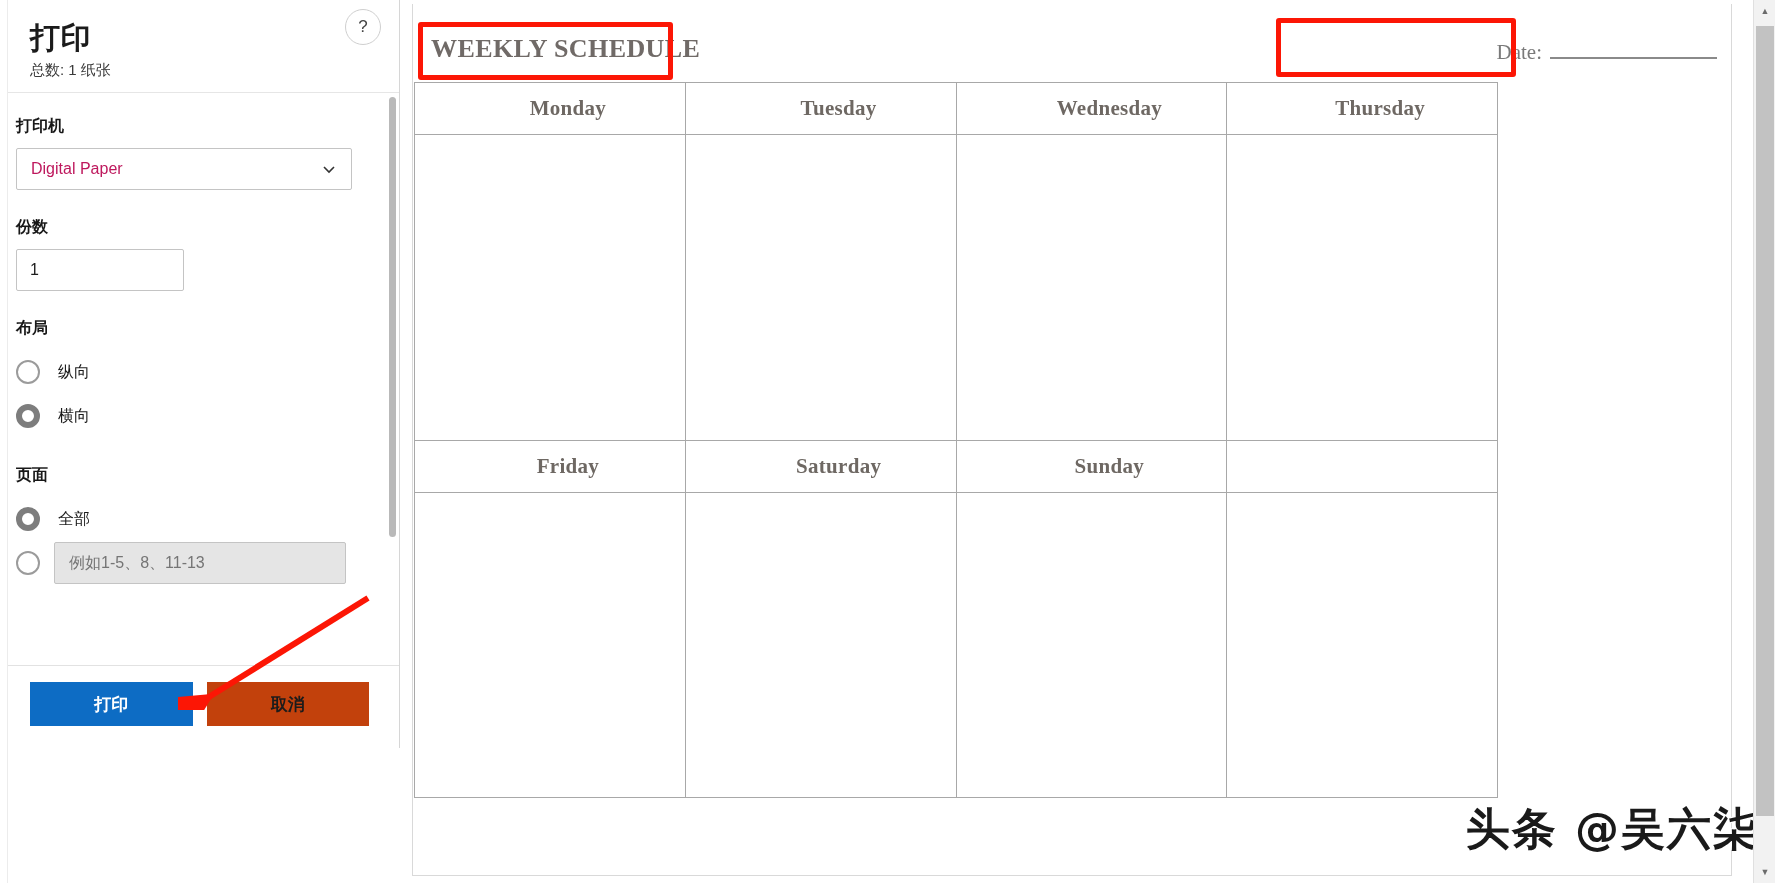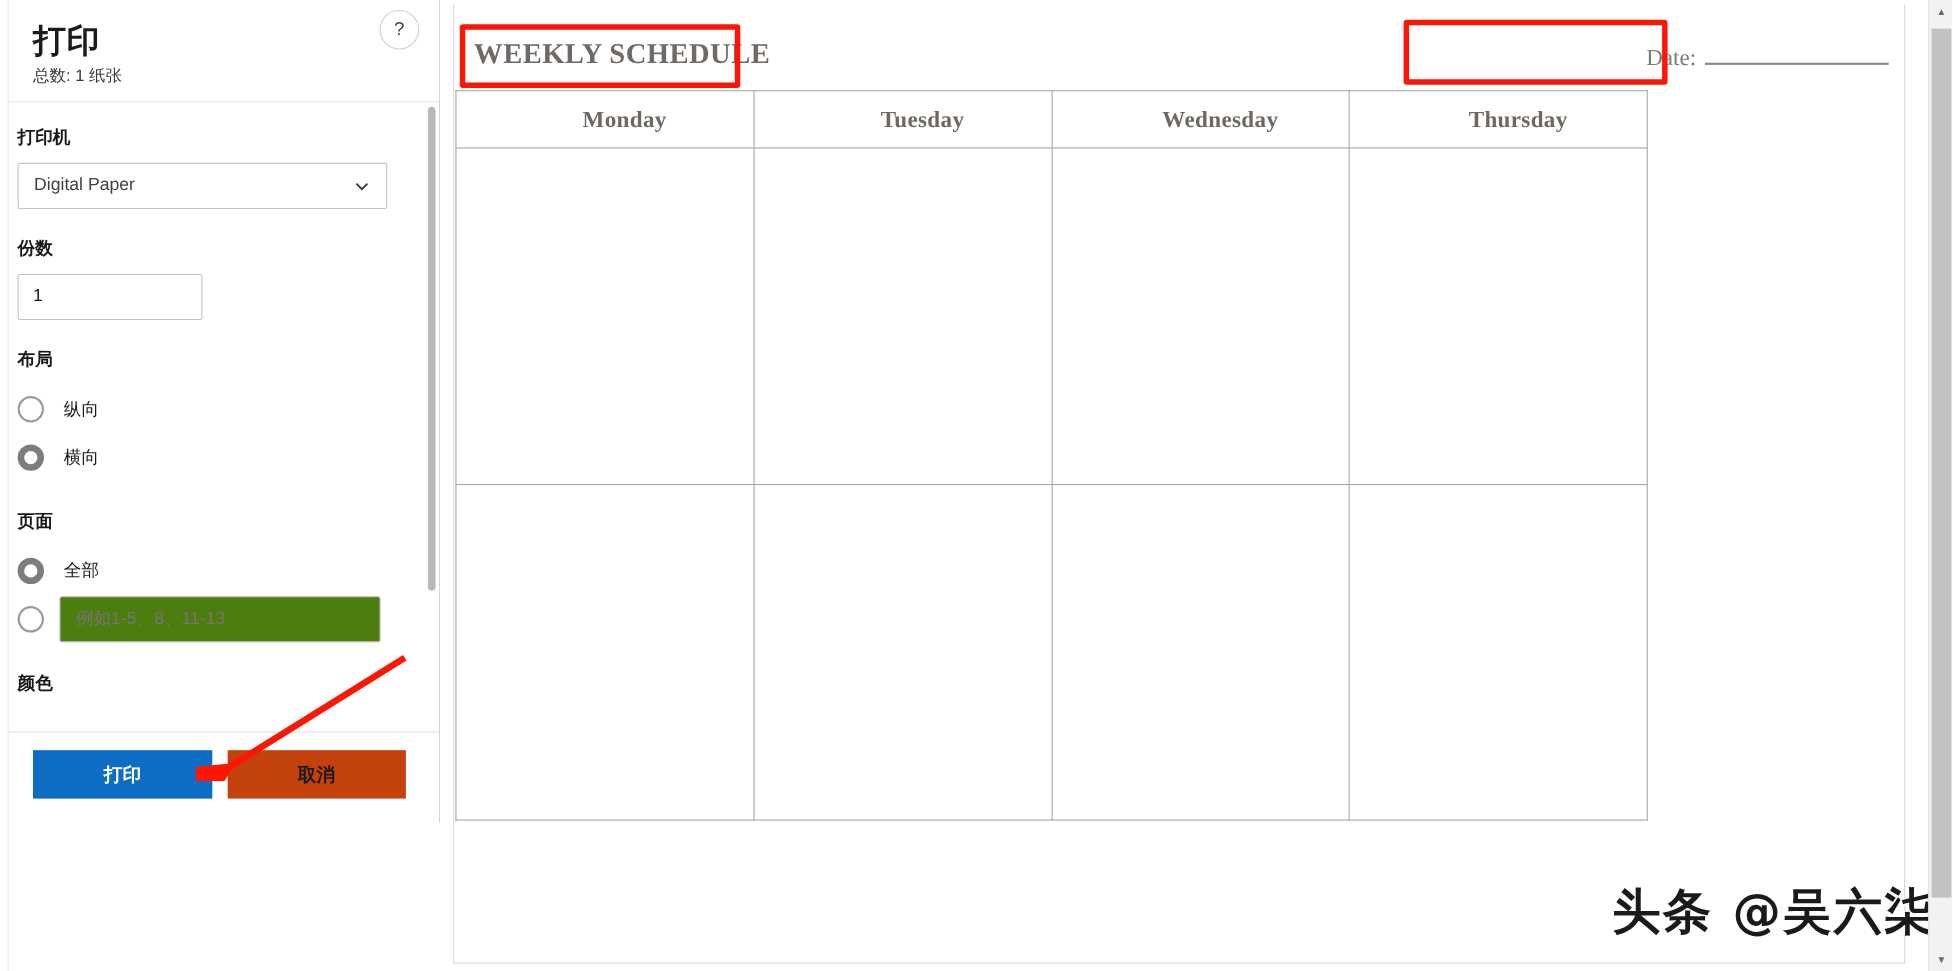--- a/index.html
+++ b/index.html
@@ -85,21 +85,21 @@
     position: relative;
     width: 336px;
     height: 42px;
     border: 1px solid #c4c4c4;
     border-radius: 2px;
     background: #fff;
     display: flex;
     align-items: center;
     padding: 0 14px;
     font-size: 16px;
-    color: #404040;
+    color: #be185d;
     cursor: pointer;
   }
   .select-caret {
     position: absolute;
     right: 14px;
     top: 50%;
     transform: translateY(-50%);
     width: 16px; height: 16px;
     color: #333;
   }
@@ -113,21 +113,21 @@
     padding: 0 13px;
     font-size: 16px;
     color: #1d1d1d;
     font-family: "Liberation Sans", sans-serif;
   }
   .range-input {
     width: 292px;
     height: 42px;
     border: 1px solid #c4c4c4;
     border-radius: 2px;
-    background: #4d7c0f;
+    background: #e5e5e5;
     padding: 0 14px;
     font-size: 16px;
     color: #1d1d1d;
     font-family: "Liberation Sans", sans-serif;
   }
   .range-input::placeholder { color: #757575; }
 
   .radio-row {
     display: flex;
     align-items: center;
@@ -410,23 +410,20 @@
         <div class="radio-row">
           <span class="radio checked"></span>
           <span class="radio-label">全部</span>
         </div>
         <div class="radio-row with-input">
           <span class="radio"></span>
           <input class="range-input" type="text" placeholder="例如1-5、8、11-13" style="">
         </div>
       </div>
 
-      <div class="group">
-        <div class="field-label">颜色</div>
-      </div>
 
       <div class="panel-sb">
         <div class="panel-sb-thumb"></div>
       </div>
     </div>
 
     <div class="panel-footer">
       <button class="btn-primary">打印</button>
       <button class="btn-secondary">取消</button>
     </div>
@@ -452,20 +449,26 @@
           <td class="dayhead">Wednesday</td>
           <td class="dayhead">Thursday</td>
         </tr>
         <tr>
           <td class="daybody"></td>
           <td class="daybody"></td>
           <td class="daybody"></td>
           <td class="daybody"></td>
         </tr>
         <tr>
+          <td class="dayhead">Friday</td>
+          <td class="dayhead">Saturday</td>
+          <td class="dayhead">Sunday</td>
+          <td class="dayhead blank"></td>
+        </tr>
+        <tr>
           <td class="daybody2"></td>
           <td class="daybody2"></td>
           <td class="daybody2"></td>
           <td class="daybody2 blank"></td>
         </tr>
       </tbody>
         </table>
     </div>
 
     <div class="watermark">头条 @吴六柒</div>

